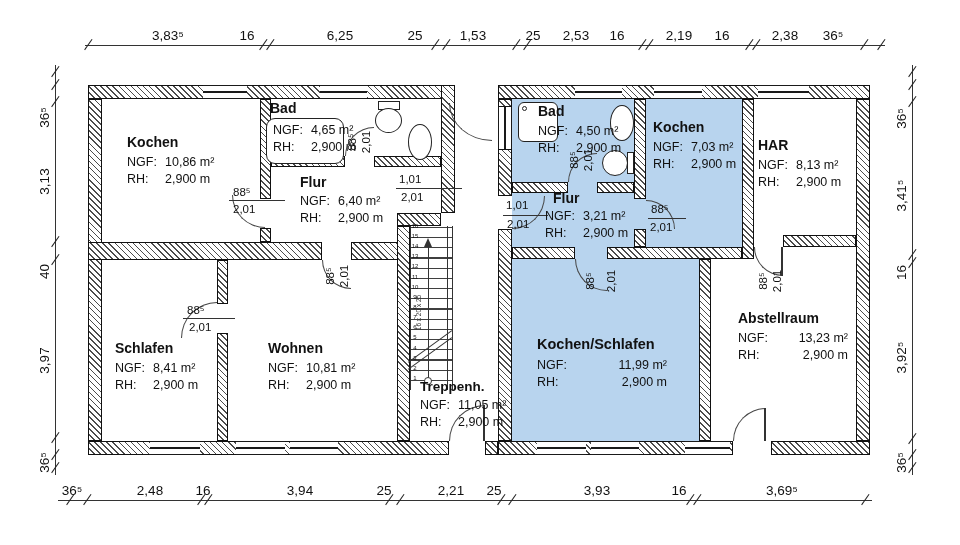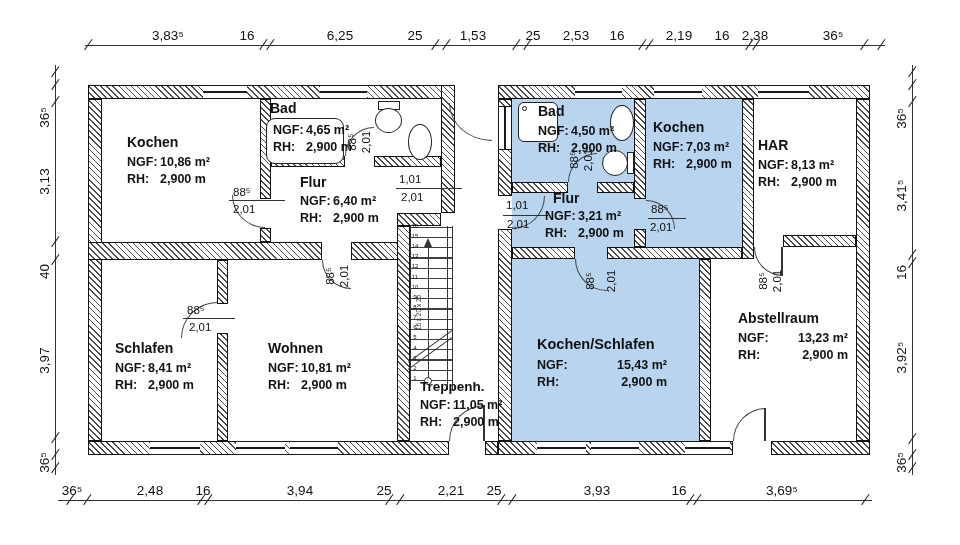--- a/index.html
+++ b/index.html
@@ -15,21 +15,21 @@
   .winv{background:linear-gradient(to right,#1a1a1a 0 1.2px,#fff 1.2px 6.4px,#1a1a1a 6.4px 7.6px,#fff 7.6px 12.8px,#1a1a1a 12.8px 14px);}
   .blue{background:#b8d4ee;}
   .ln{background:#333;}
   
   .arc{border:1.3px solid #444;background:transparent;}
   .arc.tl{border-right:none;border-bottom:none;border-radius:100% 0 0 0;}
   .arc.tr{border-left:none;border-bottom:none;border-radius:0 100% 0 0;}
   .arc.bl{border-right:none;border-top:none;border-radius:0 0 0 100%;}
   .arc.br{border-left:none;border-top:none;border-radius:0 0 100% 0;}
   .rtitle{font-size:14px;font-weight:700;white-space:nowrap;}
-  .rrow{display:flex;font-size:12.5px;white-space:nowrap;line-height:16.5px;font-weight:bold;}
+  .rrow{display:flex;gap:5px;font-size:12.5px;white-space:nowrap;line-height:16.5px;}
   .rrow .lab{min-width:33px;}
   .wide .rrow{justify-content:space-between;}
   .dl{font-size:13.5px;white-space:nowrap;transform:translateX(-50%);}
   .dv{font-size:13.5px;width:46px;text-align:center;transform:rotate(-90deg);white-space:nowrap;}
   .dlab{font-size:11.5px;white-space:nowrap;}
   .vlab{font-size:11.5px;width:30px;height:12px;text-align:center;line-height:12px;transform:rotate(-90deg);white-space:nowrap;}
   .fix{border:1.4px solid #222;background:#fff;}
   .tick{position:absolute;width:13px;height:1.4px;background:#222;transform:rotate(-55deg);}
   .stairs{background:repeating-linear-gradient(to top,#fff 0 9.1px,#3f3f3f 9.1px 10.2px);
           border-left:1px solid #333;border-right:1px solid #333;}
@@ -49,21 +49,21 @@
   <div class="a dl" style="left:168px;top:28px">3,83⁵</div>
   <div class="a dl" style="left:247px;top:28px">16</div>
   <div class="a dl" style="left:340px;top:28px">6,25</div>
   <div class="a dl" style="left:415px;top:28px">25</div>
   <div class="a dl" style="left:473px;top:28px">1,53</div>
   <div class="a dl" style="left:533px;top:28px">25</div>
   <div class="a dl" style="left:576px;top:28px">2,53</div>
   <div class="a dl" style="left:617px;top:28px">16</div>
   <div class="a dl" style="left:679px;top:28px">2,19</div>
   <div class="a dl" style="left:722px;top:28px">16</div>
-  <div class="a dl" style="left:755px;top:28px">2,38</div>
+  <div class="a dl" style="left:785px;top:28px">2,38</div>
   <div class="a dl" style="left:833px;top:28px">36⁵</div>
 
   <div class="a dl" style="left:72px;top:483px">36⁵</div>
   <div class="a dl" style="left:150px;top:483px">2,48</div>
   <div class="a dl" style="left:203px;top:483px">16</div>
   <div class="a dl" style="left:300px;top:483px">3,94</div>
   <div class="a dl" style="left:384px;top:483px">25</div>
   <div class="a dl" style="left:451px;top:483px">2,21</div>
   <div class="a dl" style="left:494px;top:483px">25</div>
   <div class="a dl" style="left:597px;top:483px">3,93</div>
@@ -312,21 +312,21 @@
       </div>
     <div class="rrow" style="margin-left:-8px">
         <span class="lab">RH:</span>
         <span>2,900 m</span>
       </div>
   </div>
   <div class="a wide" style="left:537px;top:336px">
     <div class="rtitle" style="font-size:14.5px">Kochen/Schlafen</div>
     <div class="rrow" style="margin-top:5px;width:130px">
         <span class="lab">NGF:</span>
-        <span>15,43 m²</span>
+        <span>11,99 m²</span>
       </div>
     <div class="rrow" style="width:130px">
         <span class="lab">RH:</span>
         <span>2,900 m</span>
       </div>
   </div>
   <div class="a wide" style="left:738px;top:310px">
     <div class="rtitle">Abstellraum</div>
     <div class="rrow" style="margin-top:4px;width:110px">
         <span class="lab">NGF:</span>

